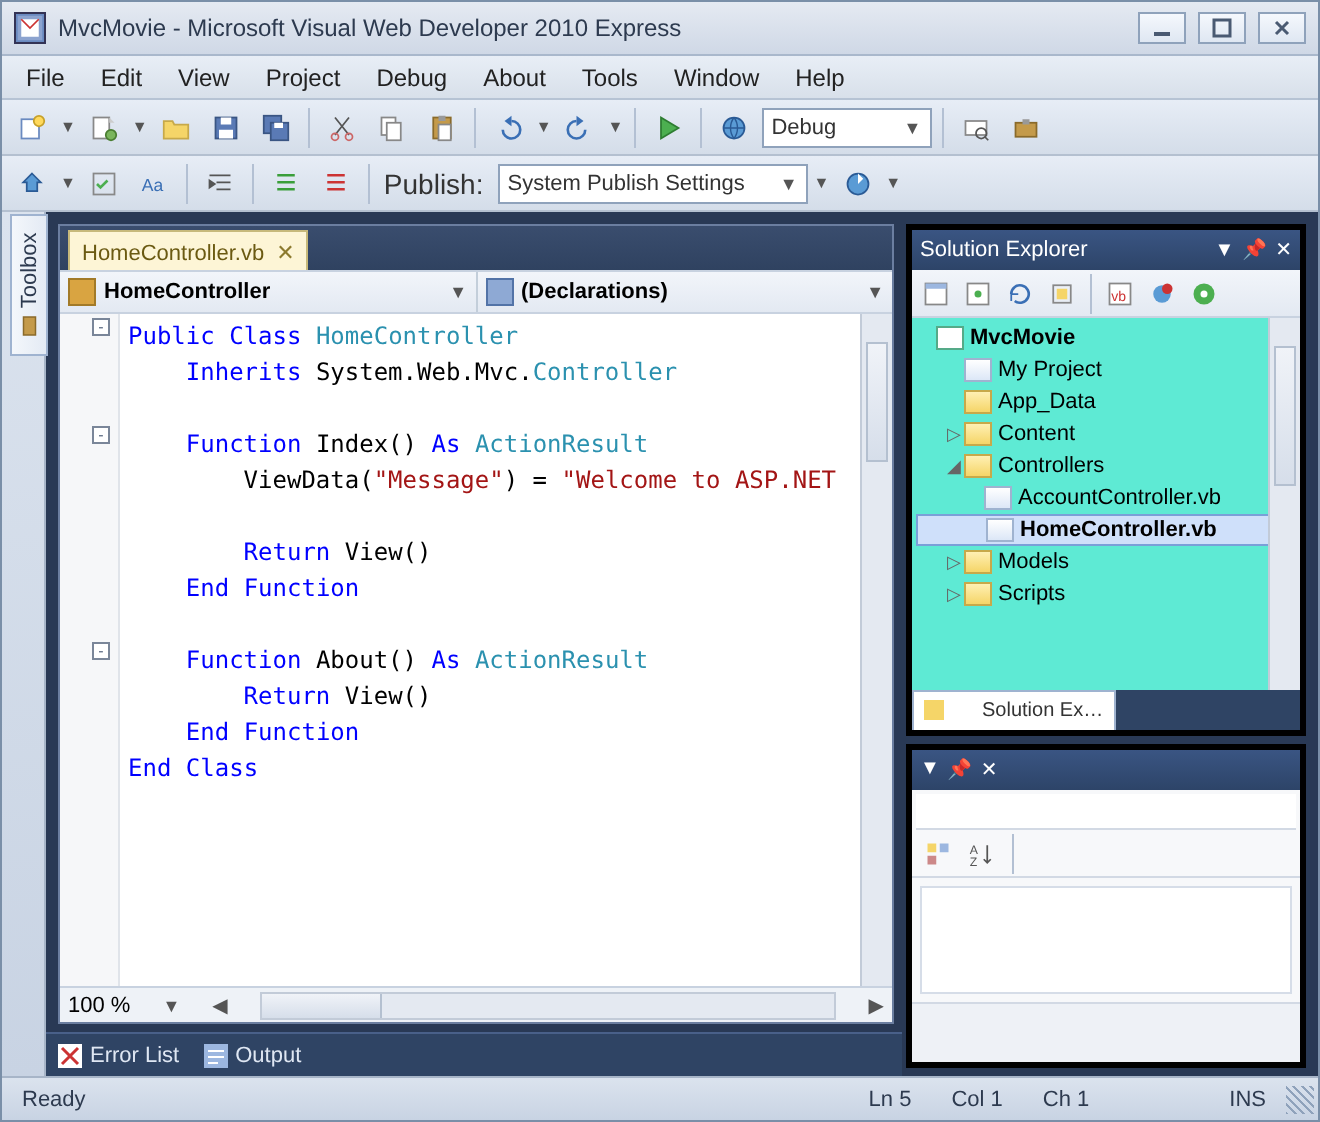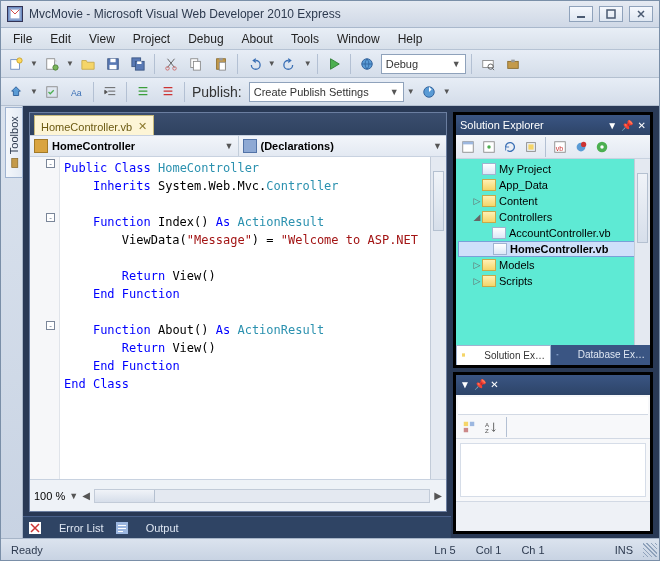--- a/index.html
+++ b/index.html
@@ -41,26 +41,26 @@
 .nav-row .ico { width: 14px; height: 14px; background: #d9a441; border: 1px solid #a27a28; }
 .nav-row .ico2 { width: 14px; height: 14px; background: #8ea9d4; border: 1px solid #5273a7; }
 .nav-row .ddr { margin-left: auto; font-size: 9px; color: #555; }
 .code-area { flex: 1; display: flex; overflow: hidden; }
 .gutter { width: 30px; background: #f6f7f9; border-right: 1px solid #e0e4ea; position: relative; }
 .fold { position: absolute; left: 16px; width: 9px; height: 9px; border: 1px solid #7a8699; background: #fff; font-size: 8px; line-height: 7px; text-align: center; color: #5b6a82; }
 .code { flex: 1; font-family: Consolas, monospace; font-size: 12px; line-height: 18px; padding: 2px 0 12px 4px; white-space: pre; color: #000; overflow: hidden; }
 .kw { color: #0000ff; }
 .tp { color: #2b91af; }
 .str { color: #a31515; }
-.zoom-row { height: 32px; background: #eef2f7; border-top: 1px solid #c8d2e0; display: flex; align-items: center; padding: 0 4px; gap: 4px; font-size: 11px; }
+.zoom-row { height: 18px; background: #eef2f7; border-top: 1px solid #c8d2e0; display: flex; align-items: center; padding: 0 4px; gap: 16px; font-size: 11px; }
 .zoom-row .scroll { flex: 1; height: 14px; border: 1px solid #c2cbd8; background: #e4e9f1; position: relative; }
 .zoom-row .thumb { position: absolute; left: 0; top: 0; height: 100%; width: 60px; background: linear-gradient(#f0f3f8,#d6deea); border-right: 1px solid #b4c0d0; }
 
 .bottom-tabs { height: 22px; background: #2f4464; border-top: 1px solid #496089; display: flex; align-items: center; padding: 0 6px; gap: 12px; color: #dfe7f3; font-size: 11px; }
-.bottom-tabs .bt { display: flex; align-items: center; gap: 18px; }
+.bottom-tabs .bt { display: flex; align-items: center; gap: 4px; }
 .bt .bico { width: 12px; height: 12px; }
 
 
 .rightcol { width: 200px; display: flex; flex-direction: column; margin: 6px 6px 4px 2px; gap: 4px; }
 .panel { background: #5eead4; border: 3px solid #000000; display: flex; flex-direction: column; }
 .panel-head { height: 20px; background: linear-gradient(#3a5583,#2d4468); color: #fff; font-size: 11px; display: flex; align-items: center; padding: 0 4px; gap: 4px; }
 .panel-head .title { flex: 1; }
 .panel-head .i { font-size: 10px; }
 .panel-tb { height: 24px; background: linear-gradient(#f2f5fa,#e3e9f2); border-bottom: 1px solid #c8d2e0; display: flex; align-items: center; padding: 0 3px; gap: 3px; }
 .ptbtn { width: 18px; height: 18px; border: 1px solid transparent; display: flex; align-items: center; justify-content: center; }
@@ -271,21 +271,21 @@
         </svg>
       </div>
     <div class="tbtn">
         <svg class="tbicon" viewBox="0 0 16 16">
           <path d="M3 3h10M3 7h10M3 11h10" stroke="#c33" stroke-width="1.5"></path>
         </svg>
       </div>
     <div class="sep"></div>
     <span class="label">Publish:</span>
     <div class="combo" style="width:155px">
-      <span>Create Publish Settings</span>
+      <span>System Publish Settings</span>
         <span class="dd">▼</span>
     </div>
     <div style="font-size:8px;color:#555">▼</div>
     <div class="tbtn">
         <svg class="tbicon" viewBox="0 0 16 16">
           <circle cx="8" cy="8" r="6" fill="#5a9bd5" stroke="#2a5a95"></circle>
           <path d="M8 2l3 3-3 3" fill="#fff"></path>
         </svg>
       </div>
     <div style="font-size:8px;color:#555">▼</div>
@@ -423,20 +423,25 @@
               </svg>
             </div>
           <div class="ptbtn">
               <svg width="14" height="14" viewBox="0 0 16 16">
                 <circle cx="8" cy="8" r="6" fill="#4caf50"></circle>
                 <circle cx="8" cy="8" r="2" fill="#fff"></circle>
               </svg>
             </div>
         </div>
         <div class="tree">
+          <div class="row" style="padding-left:0">
+              <span class="exp"></span>
+              <span class="fico projico"></span>
+              <b>MvcMovie</b>
+            </div>
           <div class="row" style="padding-left:14px">
               <span class="exp"></span>
               <span class="fico vbfile"></span>
               <span>My Project</span>
             </div>
           <div class="row" style="padding-left:14px">
               <span class="exp"></span>
               <span class="fico folder"></span>
               <span>App_Data</span>
             </div>
@@ -471,26 +476,20 @@
           <div class="vscroll">
               <div class="vthumb" style="top:14px;height:70px"></div>
             </div>
         </div>
         <div class="tree-tabs">
           <div class="tt active">
             <svg width="10" height="10" viewBox="0 0 10 10">
                 <rect width="10" height="10" fill="#f5d568"></rect>
               </svg>
             <span>Solution Ex…</span>
-          </div>
-          <div class="tt" style="background:#3a5583">
-            <svg width="10" height="10" viewBox="0 0 10 10">
-                <ellipse cx="5" cy="4" rx="4" ry="2" fill="#9cb7e0"></ellipse>
-              </svg>
-            <span>Database Ex…</span>
           </div>
         </div>
       </div>
 
       <div class="panel" style="flex:1">
         <div class="panel-head">
           <span class="i">▼</span>
           <span class="i">📌</span>
           <span class="i">✕</span>
         </div>

